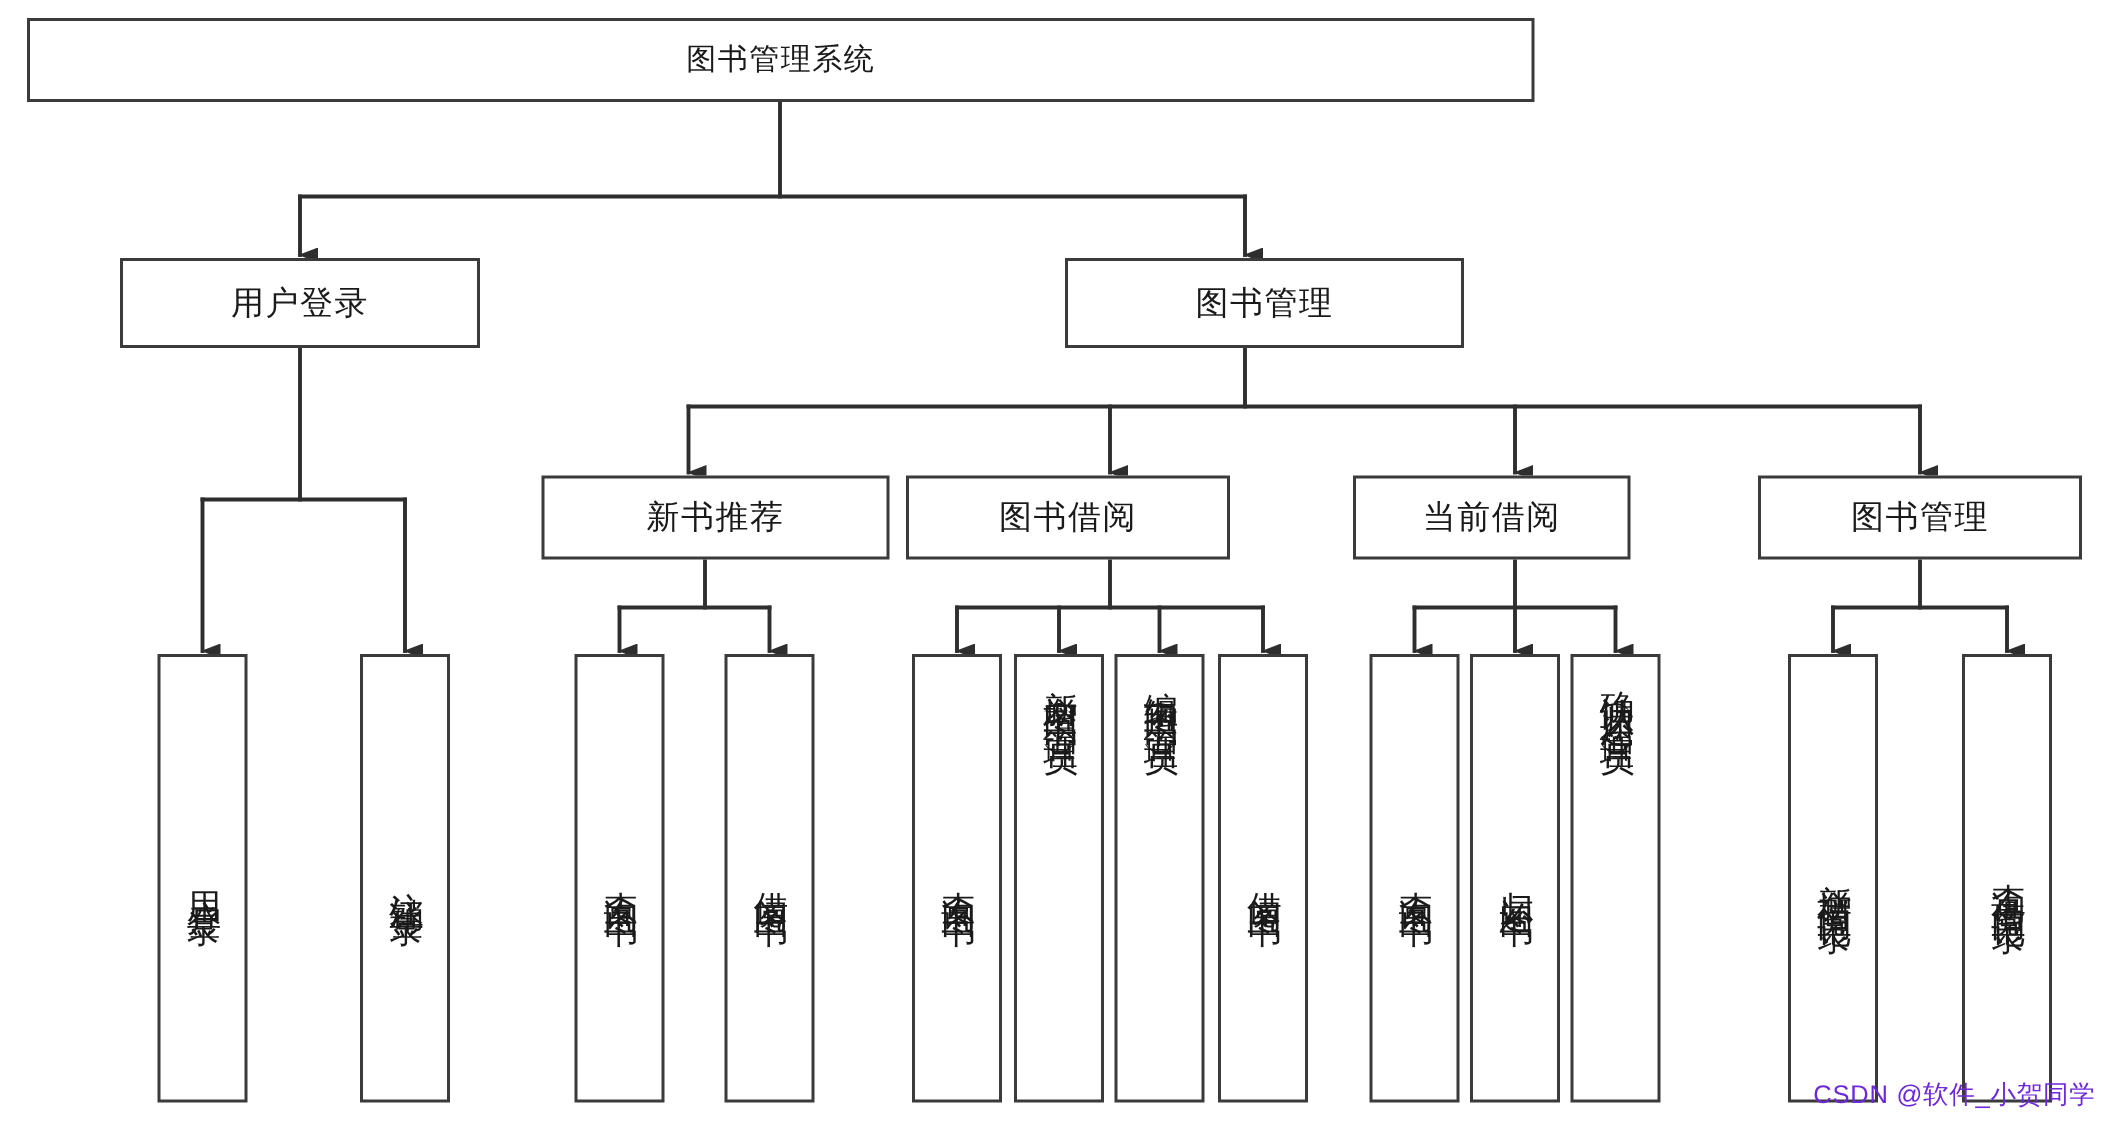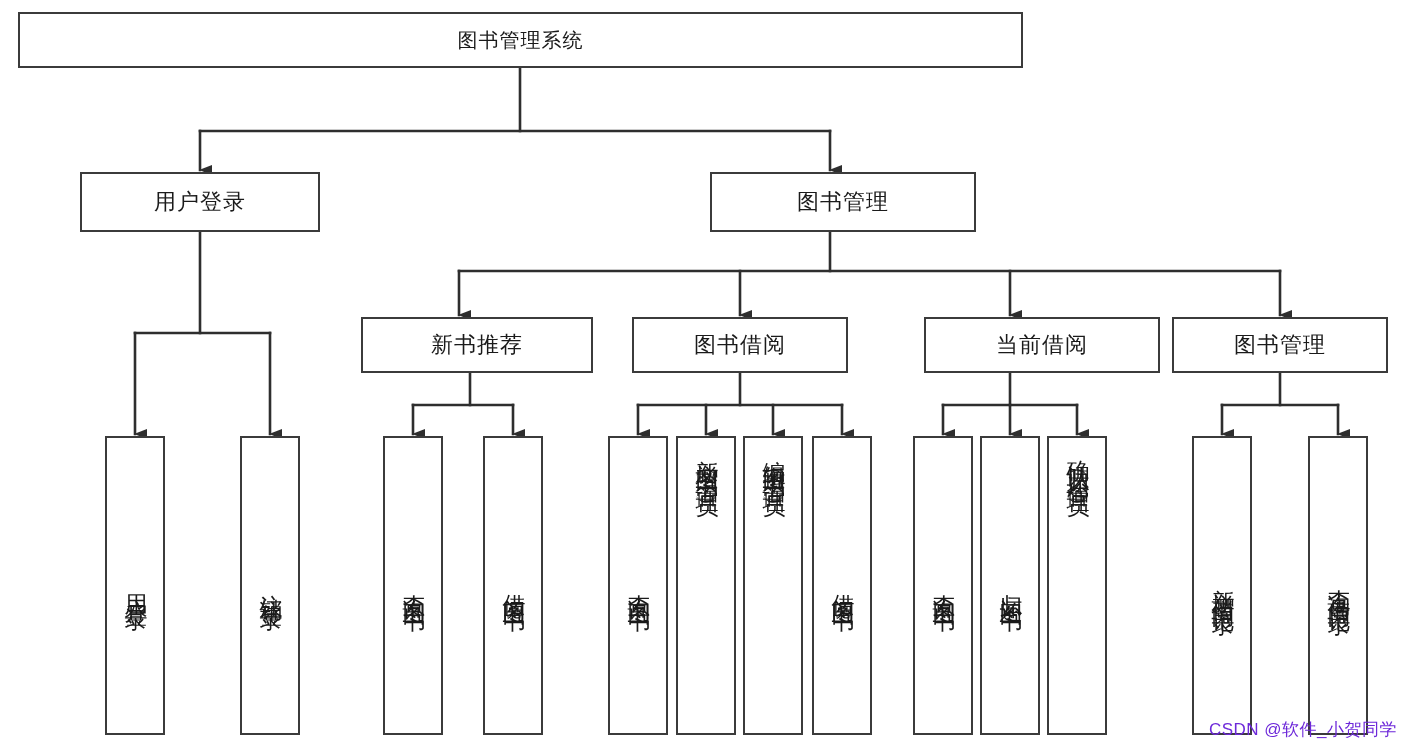--- a/index.html
+++ b/index.html
@@ -134,25 +134,25 @@
   </div>
 
   <div class="node mid" style="left:710px;top:172px;width:266px;height:60px;">
     <span class="label">图书管理</span>
   </div>
 
   <div class="node mid" style="left:361px;top:317px;width:232px;height:56px;">
     <span class="label">新书推荐</span>
   </div>
 
-  <div class="node mid" style="left:632px;top:317px;width:216px;height:56px;">
+  <div class="node mid" style="left:604px;top:317px;width:216px;height:56px;">
     <span class="label">图书借阅</span>
   </div>
 
-  <div class="node mid" style="left:924px;top:317px;width:236px;height:56px;">
+  <div class="node mid" style="left:902px;top:317px;width:185px;height:56px;">
     <span class="label">当前借阅</span>
   </div>
 
   <div class="node mid" style="left:1172px;top:317px;width:216px;height:56px;">
     <span class="label">图书管理</span>
   </div>
 
   <div class="node leaf centered" style="left:105px;top:436px;width:60px;height:299px;">
     <span class="label">用户登录</span>
   </div>

